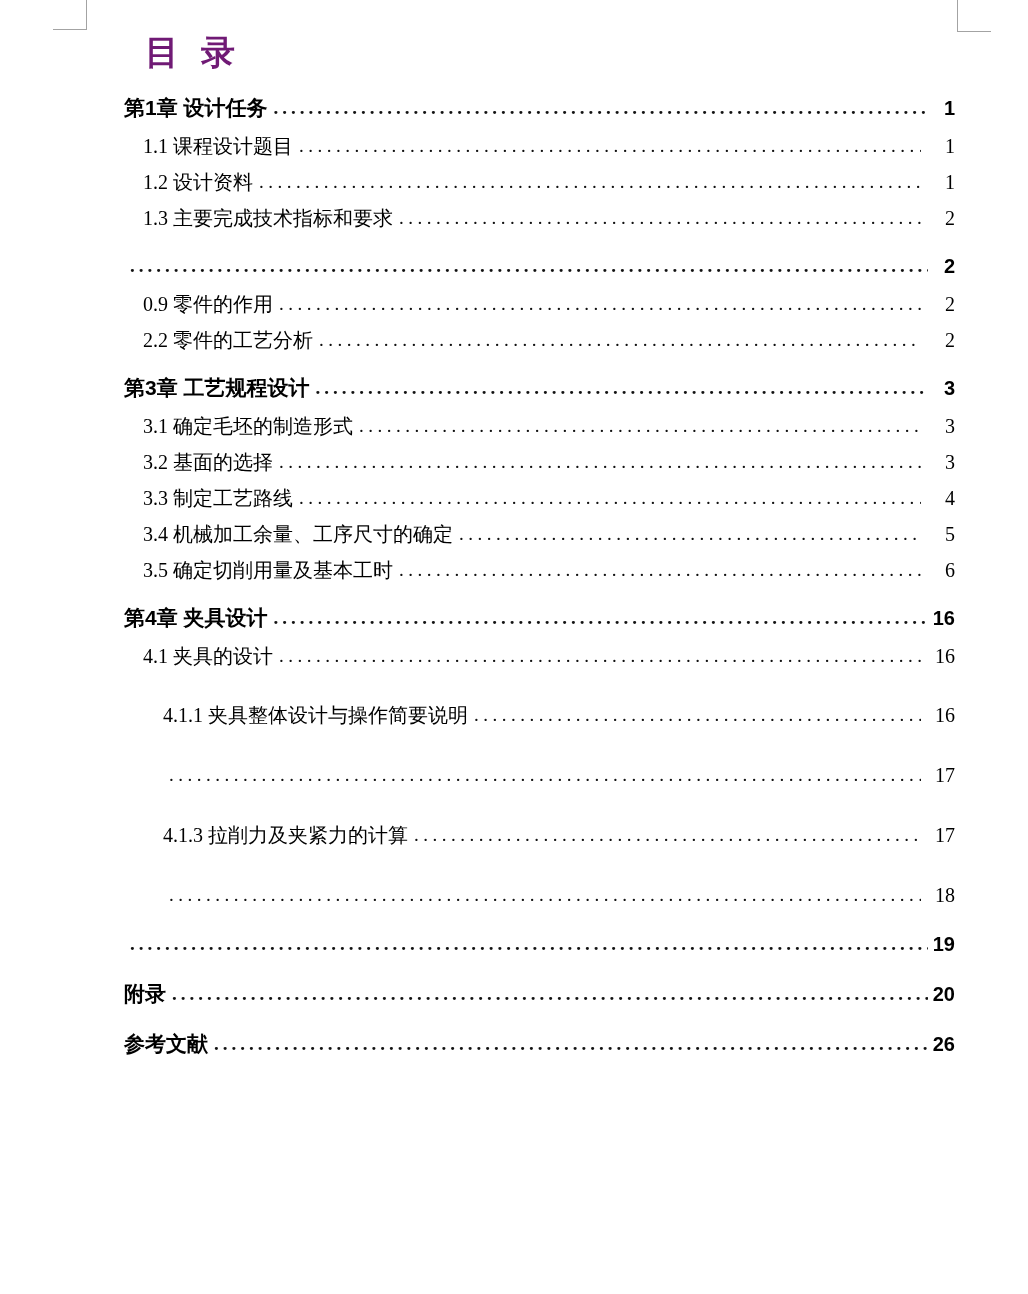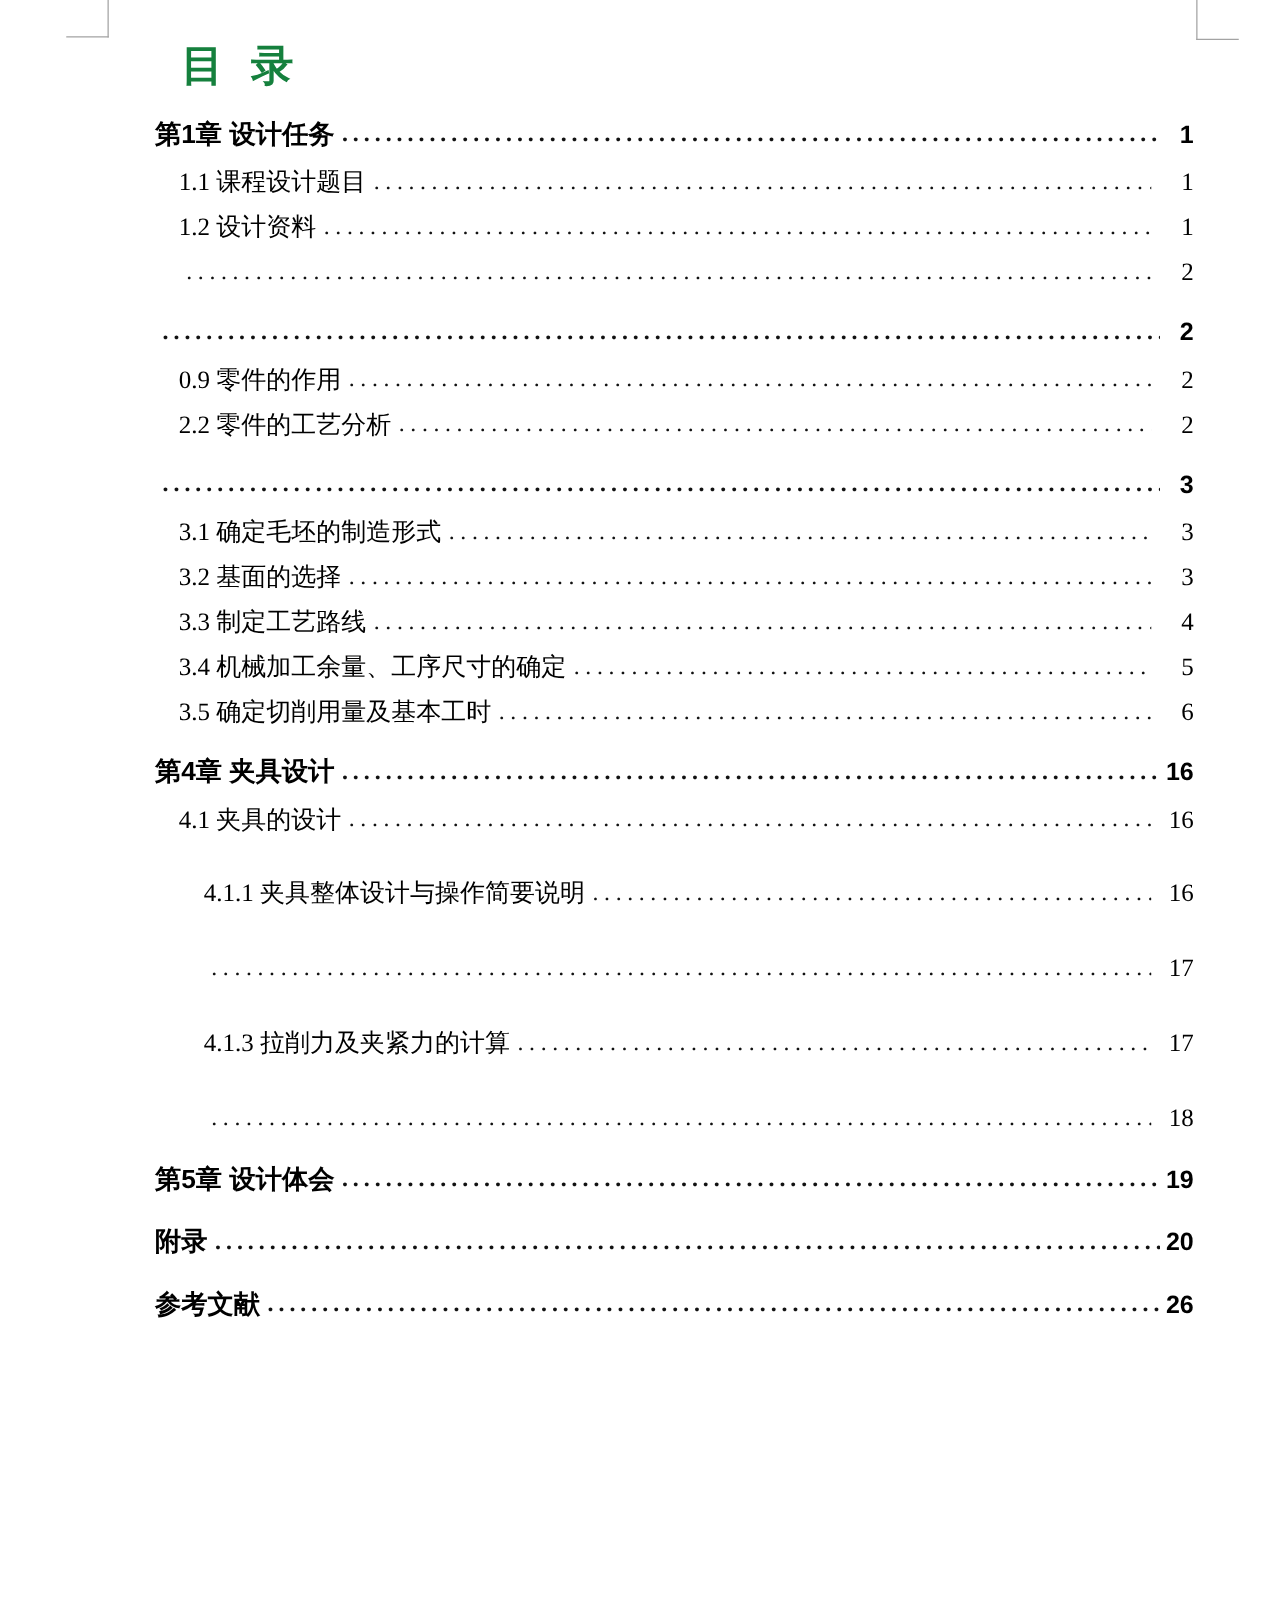--- a/index.html
+++ b/index.html
@@ -35,21 +35,21 @@
   .doc-title {
     position: absolute;
     left: 145px;
     top: 30px;
     margin: 0;
     font-size: 34px;
     font-weight: bold;
     font-family: "Liberation Sans", "DejaVu Sans", sans-serif;
     white-space: pre;
     letter-spacing: 1px;
-    color: #15803d;
+    color: #701a75;
   }
   .toc {
     position: absolute;
     left: 124px;
     top: 78px;
     width: 831px;
   }
   .row {
     display: flex;
     align-items: center;
@@ -129,38 +129,40 @@
       <span class="label">1.1 课程设计题目</span>
       <span class="leader">......................................................................................................................................................</span>
       <span class="num">1</span>
     </div>
     <div class="row lv2">
       <span class="label">1.2 设计资料</span>
       <span class="leader">......................................................................................................................................................</span>
       <span class="num">1</span>
     </div>
     <div class="row lv2">
+      <span class="label">1.3 主要完成技术指标和要求</span>
       <span class="leader">......................................................................................................................................................</span>
       <span class="num">2</span>
     </div>
     <div class="row lv1">
       <span class="leader">......................................................................................................................................................</span>
       <span class="num">2</span>
     </div>
     <div class="row lv2">
       <span class="label">0.9 零件的作用</span>
       <span class="leader">......................................................................................................................................................</span>
       <span class="num">2</span>
     </div>
     <div class="row lv2">
       <span class="label">2.2 零件的工艺分析</span>
       <span class="leader">......................................................................................................................................................</span>
       <span class="num">2</span>
     </div>
     <div class="row lv1">
+      <span class="label">第3章 工艺规程设计</span>
       <span class="leader">......................................................................................................................................................</span>
       <span class="num">3</span>
     </div>
     <div class="row lv2">
       <span class="label">3.1 确定毛坯的制造形式</span>
       <span class="leader">......................................................................................................................................................</span>
       <span class="num">3</span>
     </div>
     <div class="row lv2">
       <span class="label">3.2 基面的选择</span>
@@ -204,21 +206,20 @@
     <div class="row lv3">
       <span class="label">4.1.3 拉削力及夹紧力的计算</span>
       <span class="leader">......................................................................................................................................................</span>
       <span class="num">17</span>
     </div>
     <div class="row lv3">
       <span class="leader">......................................................................................................................................................</span>
       <span class="num">18</span>
     </div>
     <div class="row lv1">
-      <span class="label">第5章 设计体会</span>
       <span class="leader">......................................................................................................................................................</span>
       <span class="num">19</span>
     </div>
     <div class="row lv1">
       <span class="label">附录</span>
       <span class="leader">......................................................................................................................................................</span>
       <span class="num">20</span>
     </div>
     <div class="row lv1">
       <span class="label">参考文献</span>

